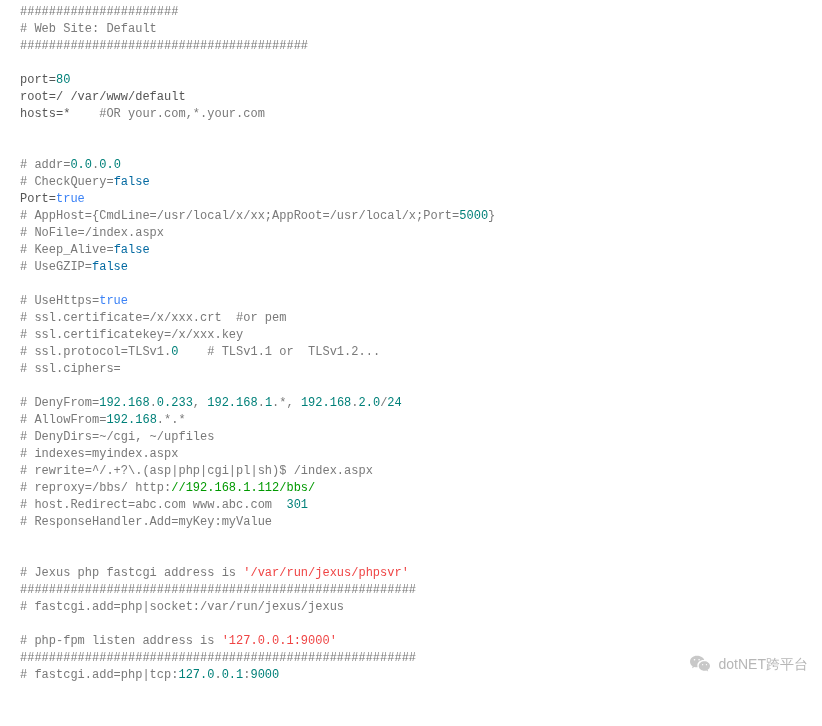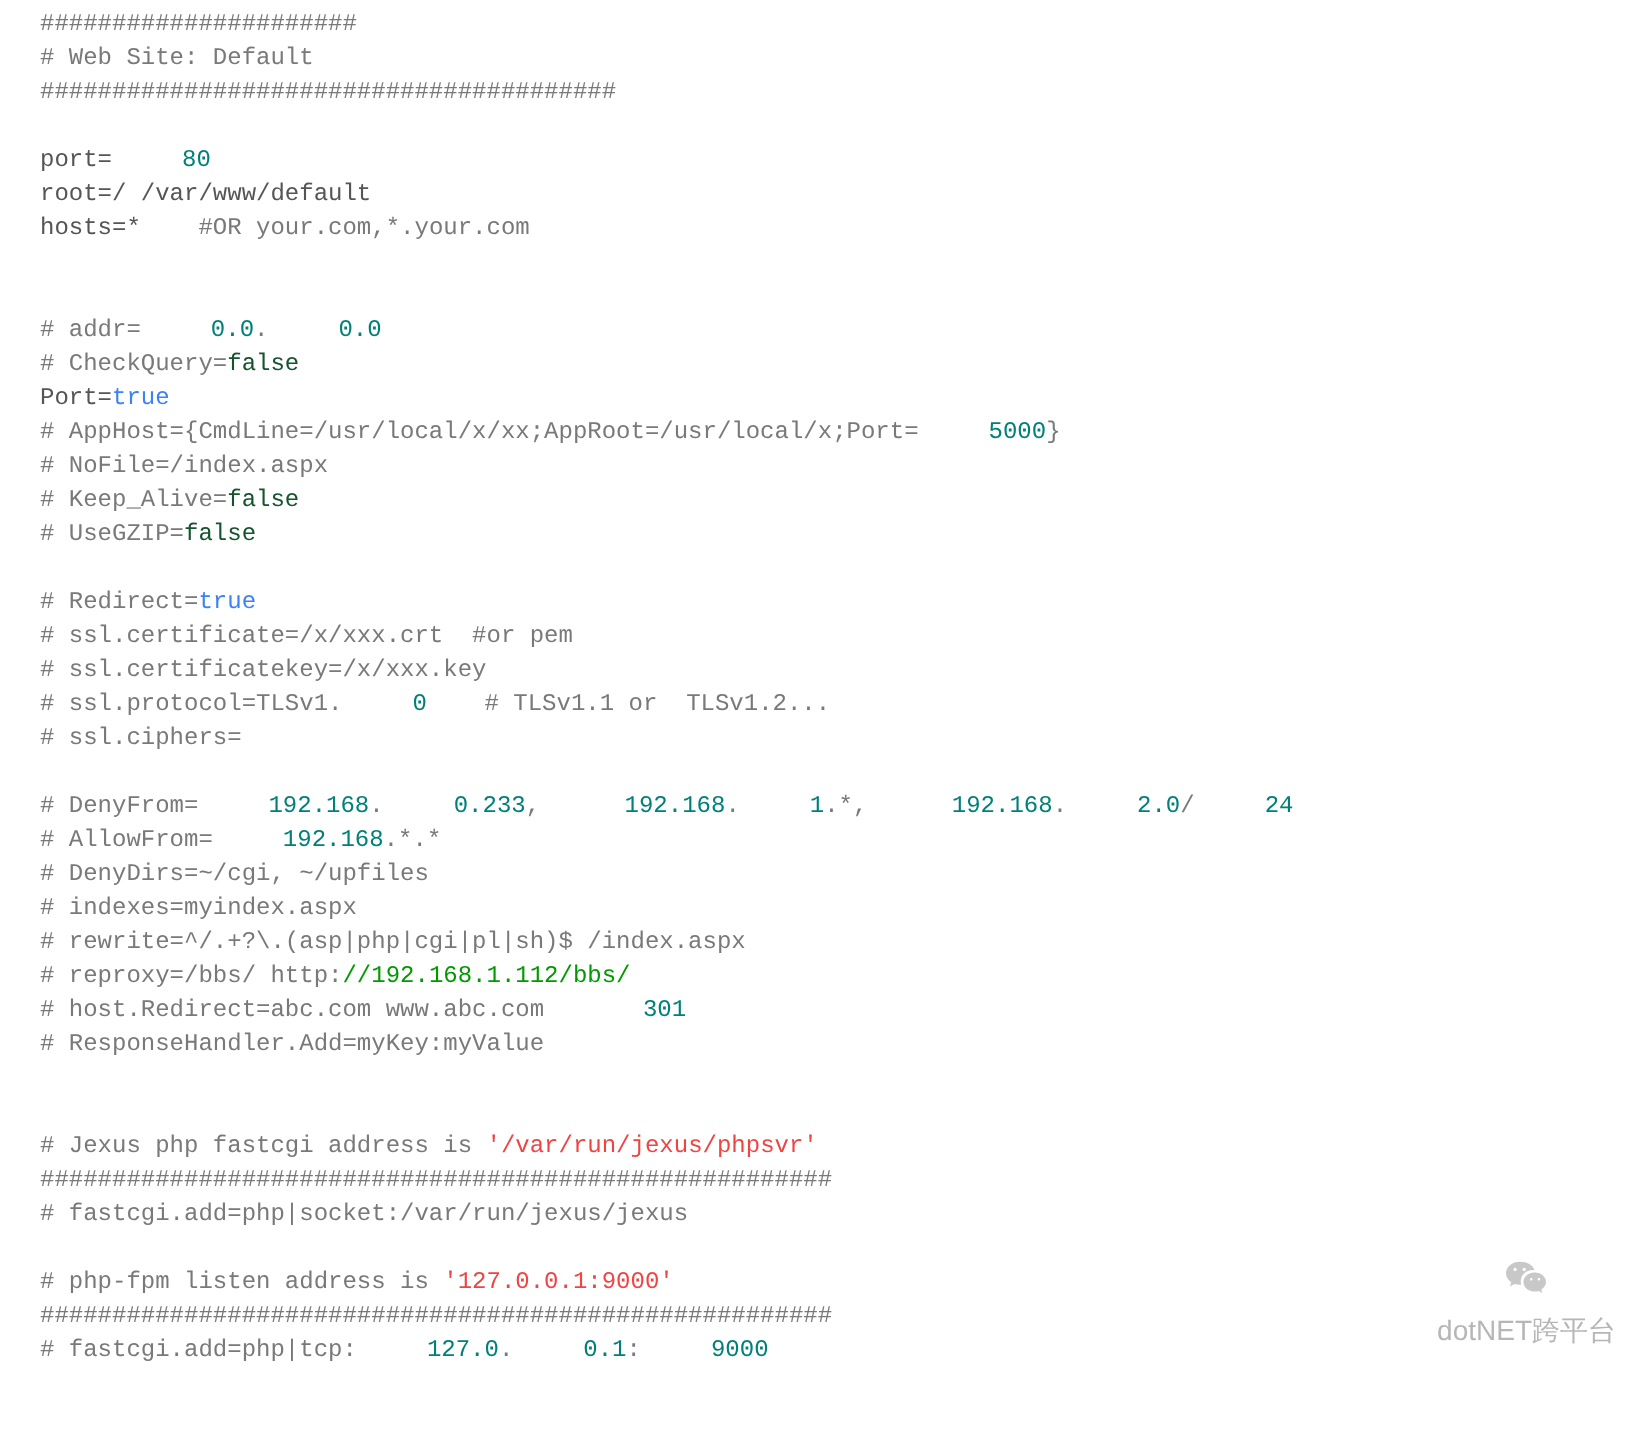--- a/index.html
+++ b/index.html
@@ -9,39 +9,38 @@
     font-family: "Courier New", Courier, monospace;
     font-size: 12px;
     line-height: 17px;
     color: #555555;
     width: 798px;
     position: relative;
   }
   .line { white-space: pre; }
   .comment-hash { color: #797979; }
   .key { color: #555555; text-align: center; }
-  .num { color: #008079; margin-left: 35px; }
-  .kw-false { color: #14532d; }
+  .num { color: #008079; }
+  .kw-false { color: #0369a1; }
   .kw-true  { color: #3b82f6; }
   .url-part { color: #009900; }
   .green-str { color: #ef4444; }
   .blank { height: 17px; }
   .watermark {
     position: absolute;
     right: 14px;
     bottom: 14px;
     display: flex;
     align-items: center;
     gap: 8px;
     font-family: -apple-system, "Segoe UI", Arial, sans-serif;
     color: #aaaaaa;
     font-size: 14px;
     opacity: 0.85;
     white-space: nowrap;
-    flex-direction: column;
   }
   .watermark svg { width: 22px; height: 20px; }
 </style>
 </head>
 <body>
 
 <div class="line"><span class="comment-hash">######################</span></div>
 <div class="line"><span class="comment-hash"># Web Site: Default</span></div>
 <div class="line"><span class="comment-hash">########################################</span></div>
 <div class="blank"></div>
@@ -51,21 +50,21 @@
 <div class="blank"></div>
 <div class="blank"></div>
 <div class="line"><span class="comment-hash"># addr=</span><span class="num">0.0</span><span class="comment-hash">.</span><span class="num">0.0</span></div>
 <div class="line"><span class="comment-hash"># CheckQuery=</span><span class="kw-false">false</span></div>
 <div class="line"><span class="key">Port=</span><span class="kw-true">true</span></div>
 <div class="line"><span class="comment-hash"># AppHost={CmdLine=/usr/local/x/xx;AppRoot=/usr/local/x;Port=</span><span class="num">5000</span><span class="comment-hash">}</span></div>
 <div class="line"><span class="comment-hash"># NoFile=/index.aspx</span></div>
 <div class="line"><span class="comment-hash"># Keep_Alive=</span><span class="kw-false">false</span></div>
 <div class="line"><span class="comment-hash"># UseGZIP=</span><span class="kw-false">false</span></div>
 <div class="blank"></div>
-<div class="line"><span class="comment-hash"># Redirect=</span><span class="kw-true">true</span></div>
+<div class="line"><span class="comment-hash"># UseHttps=</span><span class="kw-true">true</span></div>
 <div class="line"><span class="comment-hash"># ssl.certificate=/x/xxx.crt  </span><span class="comment-hash">#or pem</span></div>
 <div class="line"><span class="comment-hash"># ssl.certificatekey=/x/xxx.key</span></div>
 <div class="line"><span class="comment-hash"># ssl.protocol=TLSv1.</span><span class="num">0</span><span>    </span><span class="comment-hash"># TLSv1.1 or  TLSv1.2...</span></div>
 <div class="line"><span class="comment-hash"># ssl.ciphers=</span></div>
 <div class="blank"></div>
 <div class="line"><span class="comment-hash"># DenyFrom=</span><span class="num">192.168</span><span class="comment-hash">.</span><span class="num">0.233</span><span class="comment-hash">, </span><span class="num">192.168</span><span class="comment-hash">.</span><span class="num">1</span><span class="comment-hash">.*, </span><span class="num">192.168</span><span class="comment-hash">.</span><span class="num">2.0</span><span class="comment-hash">/</span><span class="num">24</span></div>
 <div class="line"><span class="comment-hash"># AllowFrom=</span><span class="num">192.168</span><span class="comment-hash">.*.*</span></div>
 <div class="line"><span class="comment-hash"># DenyDirs=~/cgi, ~/upfiles</span></div>
 <div class="line"><span class="comment-hash"># indexes=myindex.aspx</span></div>
 <div class="line"><span class="comment-hash"># rewrite=^/.+?\.(asp|php|cgi|pl|sh)$ /index.aspx</span></div>

